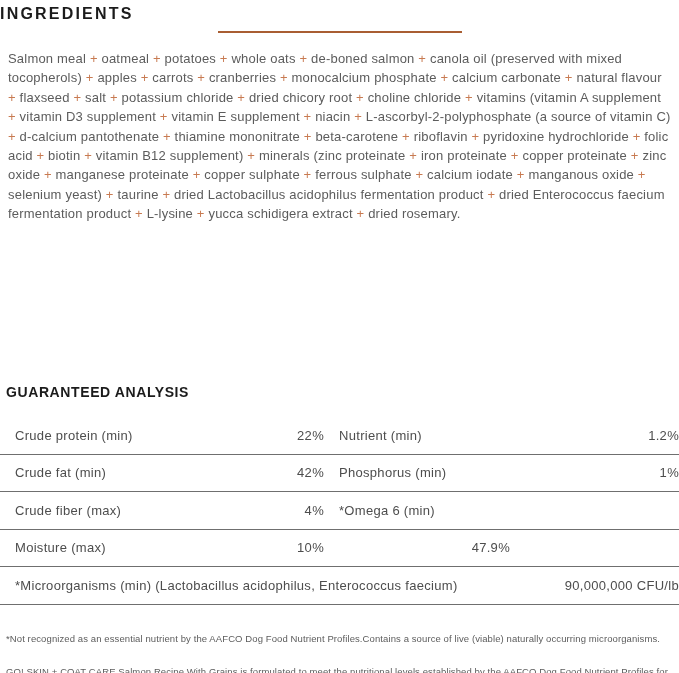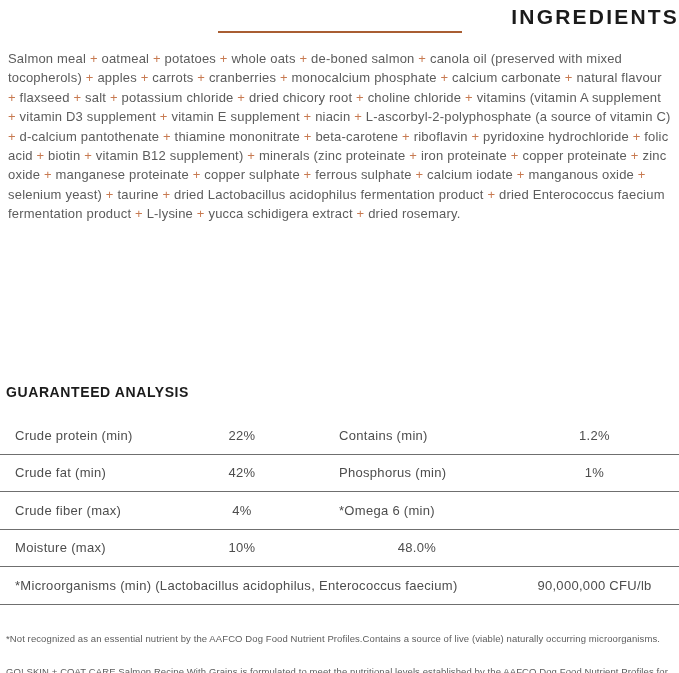--- a/index.html
+++ b/index.html
@@ -16,22 +16,22 @@
   .page{
     position:relative;
     width:679px;
     height:673px;
     background:#ffffff;
     overflow:hidden;
   }
   .ing-heading{
     position:absolute;
     top:5px;left:0;right:0;
-    text-align:right;
-    font-size:21px;
+    text-align:left;
+    font-size:16px;
     font-weight:bold;
     letter-spacing:2.2px;
     color:var(--heading);
   }
   .divider{
     position:absolute;
     top:31px;left:50%;
     transform:translateX(-50%);
     width:244px;height:2px;
     background:var(--divider);
@@ -67,21 +67,21 @@
     display:grid;
     grid-template-columns:160px 164px 186px 169px;
     height:37.5px;
     align-items:center;
     border-bottom:1px solid var(--rule);
   }
   .row.full{
     grid-template-columns:510px 169px;
   }
   .lab{padding-left:15px;text-align:left;}
-  .val{text-align:center;}
+  .val{text-align:right;}
   .fn{
     position:absolute;
     left:6px;right:4px;
     font-size:9.5px;
     color:var(--body);
     letter-spacing:0.1px;
     margin-top:17px;
   }
   .fn1{top:616px;line-height:12px;}
   .fn2{top:648px;line-height:13px;}
@@ -96,38 +96,38 @@
   <div class="divider"></div>
 
   <p class="ing-text" id="ingredients-text"><span>Salmon meal</span><span class="plus"> + </span><span>oatmeal</span><span class="plus"> + </span><span>potatoes</span><span class="plus"> + </span><span>whole oats</span><span class="plus"> + </span><span>de-boned salmon</span><span class="plus"> + </span><span>canola oil (preserved with mixed tocopherols)</span><span class="plus"> + </span><span>apples</span><span class="plus"> + </span><span>carrots</span><span class="plus"> + </span><span>cranberries</span><span class="plus"> + </span><span>monocalcium phosphate</span><span class="plus"> + </span><span>calcium carbonate</span><span class="plus"> + </span><span>natural flavour</span><span class="plus"> + </span><span>flaxseed</span><span class="plus"> + </span><span>salt</span><span class="plus"> + </span><span>potassium chloride</span><span class="plus"> + </span><span>dried chicory root</span><span class="plus"> + </span><span>choline chloride</span><span class="plus"> + </span><span>vitamins (vitamin A supplement</span><span class="plus"> + </span><span>vitamin D3 supplement</span><span class="plus"> + </span><span>vitamin E supplement</span><span class="plus"> + </span><span>niacin</span><span class="plus"> + </span><span>L-ascorbyl-2-polyphosphate (a source of vitamin C)</span><span class="plus"> + </span><span>d-calcium pantothenate</span><span class="plus"> + </span><span>thiamine mononitrate</span><span class="plus"> + </span><span>beta-carotene</span><span class="plus"> + </span><span>riboflavin</span><span class="plus"> + </span><span>pyridoxine hydrochloride</span><span class="plus"> + </span><span>folic acid</span><span class="plus"> + </span><span>biotin</span><span class="plus"> + </span><span>vitamin B12 supplement)</span><span class="plus"> + </span><span>minerals (zinc proteinate</span><span class="plus"> + </span><span>iron proteinate</span><span class="plus"> + </span><span>copper proteinate</span><span class="plus"> + </span><span>zinc oxide</span><span class="plus"> + </span><span>manganese proteinate</span><span class="plus"> + </span><span>copper sulphate</span><span class="plus"> + </span><span>ferrous sulphate</span><span class="plus"> + </span><span>calcium iodate</span><span class="plus"> + </span><span>manganous oxide</span><span class="plus"> + </span><span>selenium yeast)</span><span class="plus"> + </span><span>taurine</span><span class="plus"> + </span><span>dried Lactobacillus acidophilus fermentation product</span><span class="plus"> + </span><span>dried Enterococcus faecium fermentation product</span><span class="plus"> + </span><span>L-lysine</span><span class="plus"> + </span><span>yucca schidigera extract</span><span class="plus"> + </span><span>dried rosemary.</span></p>
 
   <h2 class="ga-heading">GUARANTEED ANALYSIS</h2>
 
   <div class="ga-table" id="analysis-table">
       <div class="row">
         <div class="lab">Crude protein (min)</div>
         <div class="val">22%</div>
-        <div class="lab">Contains (min)</div>
+        <div class="lab">Nutrient (min)</div>
         <div class="val">1.2%</div>
       </div>
       <div class="row">
         <div class="lab">Crude fat (min)</div>
         <div class="val">42%</div>
         <div class="lab">Phosphorus (min)</div>
         <div class="val">1%</div>
       </div>
       <div class="row">
         <div class="lab">Crude fiber (max)</div>
         <div class="val">4%</div>
         <div class="lab">*Omega 6 (min)</div>
       </div>
       <div class="row">
         <div class="lab">Moisture (max)</div>
         <div class="val">10%</div>
-        <div class="val">48.0%</div>
+        <div class="val">47.9%</div>
       </div>
       <div class="row full">
         <div class="lab">*Microorganisms (min) (Lactobacillus acidophilus, Enterococcus faecium)</div>
         <div class="val">90,000,000 CFU/lb</div>
       </div>
     </div>
 
   <p class="fn fn1">*Not recognized as an essential nutrient by the AAFCO Dog Food Nutrient Profiles.Contains a source of live (viable) naturally occurring microorganisms.</p>
 
   <p class="fn fn2">GO! SKIN + COAT CARE Salmon Recipe With Grains is formulated to meet the nutritional levels established by the AAFCO Dog Food Nutrient Profiles for All Life Stages including growth of large size dogs (70lbs or more as an adult).</p>

